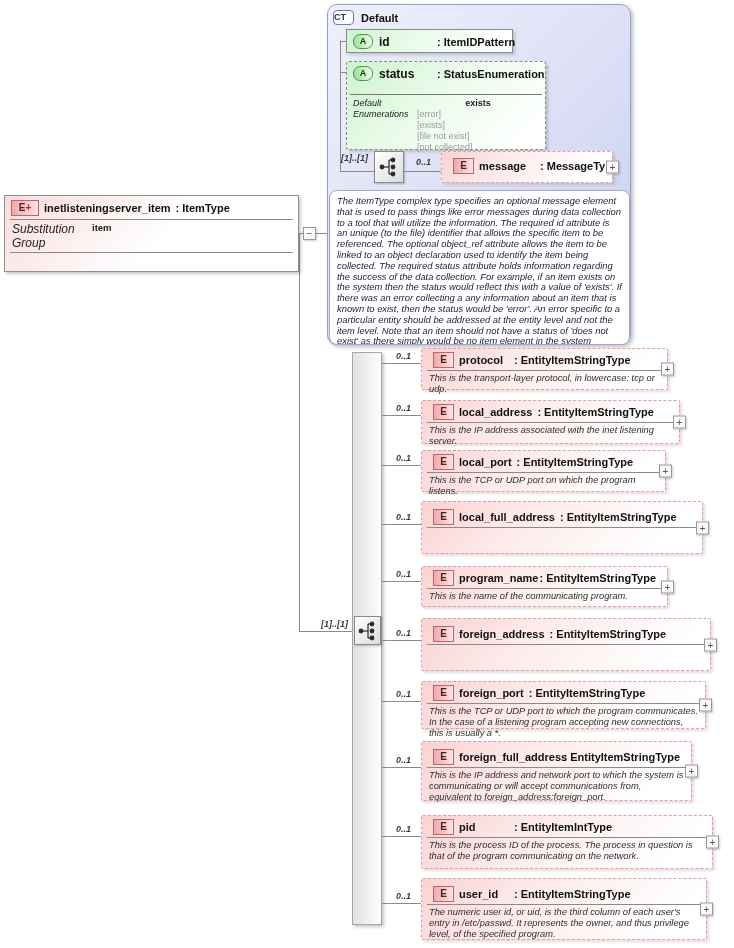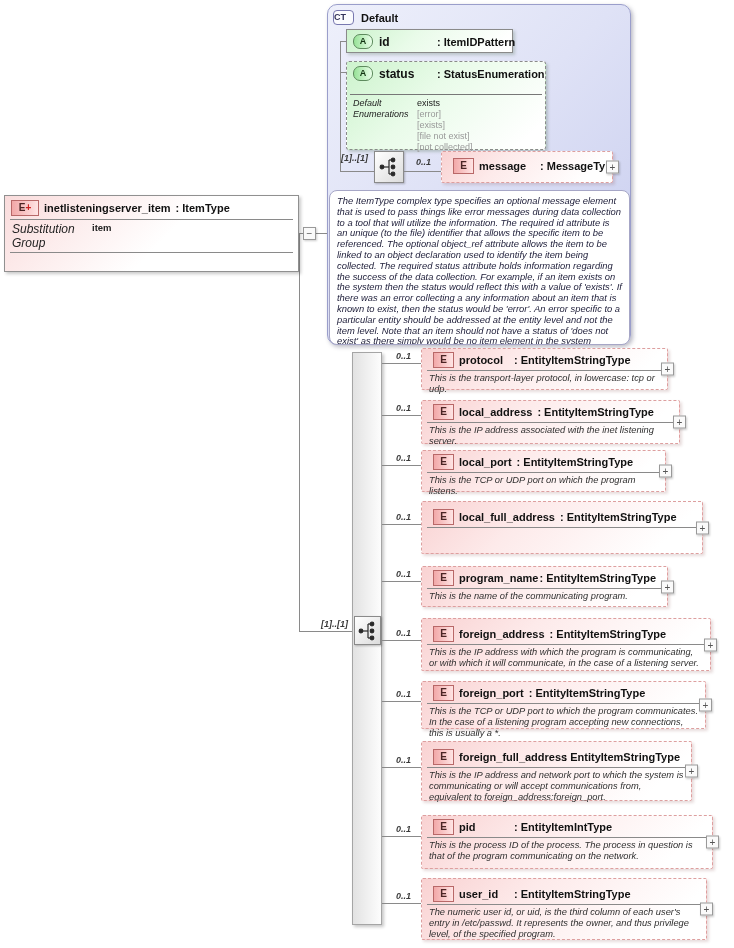--- a/index.html
+++ b/index.html
@@ -32,21 +32,21 @@
   .ahead{display:flex;align-items:center;gap:6px;padding:4px 6px 3px;}
   .aicon{width:18px;height:13px;border:1px solid #5d8a5d;border-radius:7px;
          background:linear-gradient(to right,#97e297,#eaffea);
          font-size:9px;font-weight:bold;color:#123312;text-align:center;line-height:13px;flex:0 0 auto;}
   .aname{font-size:12px;font-weight:bold;color:#111;min-width:52px;display:inline-block;}
   .atype{font-size:11px;font-weight:bold;color:#111;white-space:nowrap;text-align:right;}
   .facets{border-top:1px solid #777;margin:10px 3px 0;padding:3px 3px 4px;
           display:grid;grid-template-columns:64px 1fr;row-gap:0;}
   .flab{font-size:9px;font-style:italic;color:#222;line-height:11px;}
   .fval{font-size:9px;color:#999;line-height:11px;}
-  .fval.strong{color:#222;font-weight:normal;}
+  .fval.strong{color:#222;font-weight:bold;text-align:center;}
 
   
   .ebox{position:absolute;box-sizing:border-box;
         background:linear-gradient(135deg,#f9d2d2 0%,#fdeaea 35%,#ffffff 85%);
         border:1px dashed #dd9f9f;border-radius:2px;
         box-shadow:2px 2px 3px rgba(120,60,60,.18);}
   .ebox.solid{border:1px solid #909090;border-radius:0;
         background:linear-gradient(135deg,#fadcdc 0%,#ffffff 55%);
         box-shadow:2px 2px 3px rgba(80,80,80,.3);}
   .ehead{display:flex;align-items:center;gap:5px;padding:3px 6px 2px;margin:0 5px;
@@ -255,21 +255,20 @@
   </div>
 
   <div class="hl" style="left:382px;top:640px;width:39px;"></div>
   <div class="card" style="left:396px;top:628px;">0..1</div>
   <div class="ebox pt8" style="left:421px;top:618px;width:290px;height:53px;">
     <div class="ehead">
       <span class="eicon">E</span>
       <span class="ename">foreign_address</span>
       <span class="etype">: EntityItemStringType</span>
     </div>
-    <div class="edesc">This is the IP address with which the program is communicating, or with which it will communicate, in the case of a listening server.</div>
     <div class="plusbtn attach">+</div>
   </div>
 
   <div class="hl" style="left:382px;top:701px;width:39px;"></div>
   <div class="card" style="left:396px;top:689px;">0..1</div>
   <div class="ebox" style="left:421px;top:681px;width:285px;height:48px;">
     <div class="ehead">
       <span class="eicon">E</span>
       <span class="ename">foreign_port</span>
       <span class="etype">: EntityItemStringType</span>

